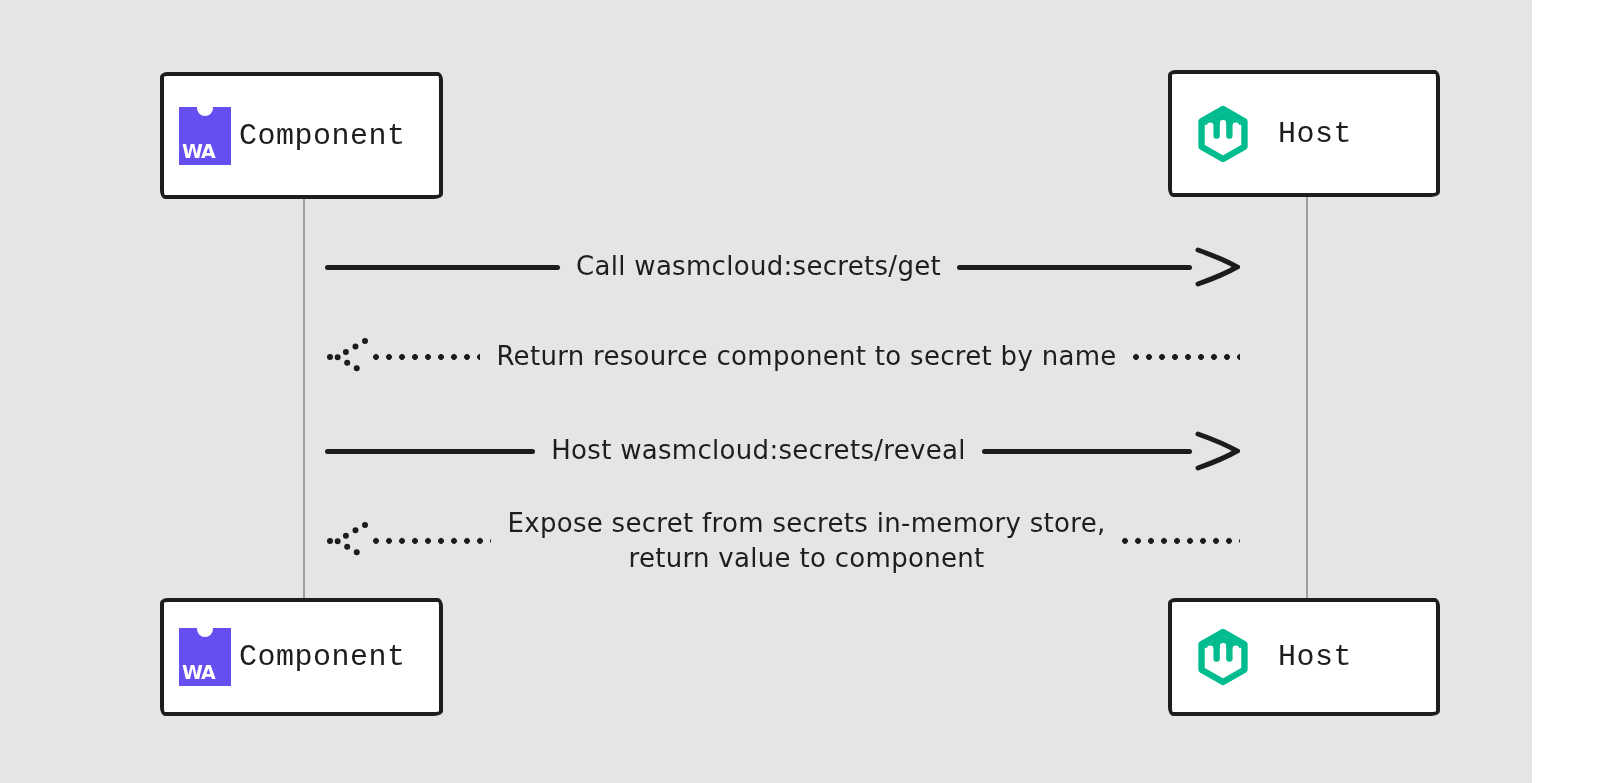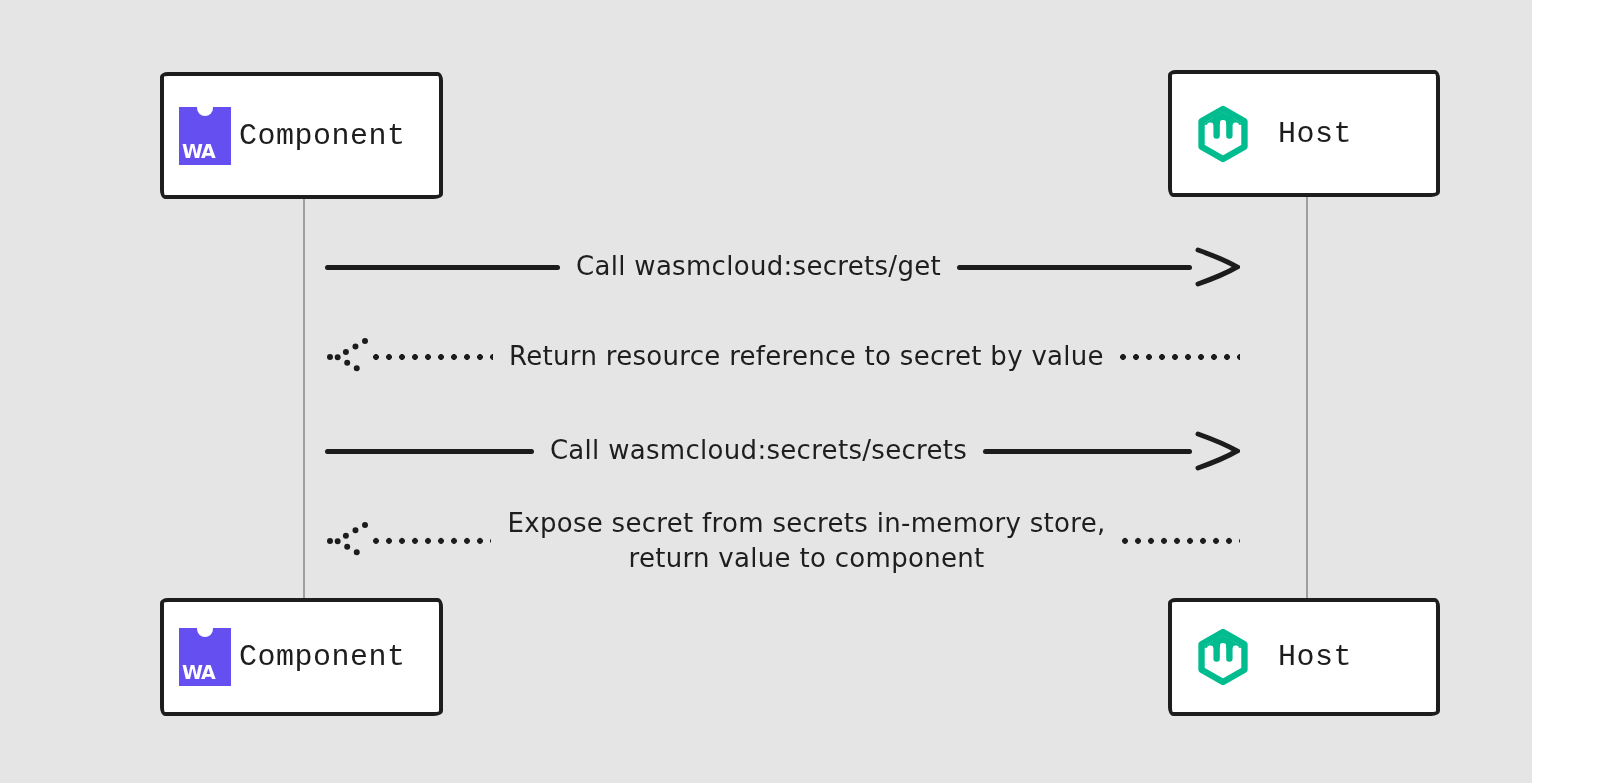--- a/index.html
+++ b/index.html
@@ -142,27 +142,27 @@
       <path d="M4 4 C 18 9, 31 14, 43 21 C 31 28, 18 33, 4 38" fill="none" stroke="#1c1c1c" stroke-width="5" stroke-linecap="round"></path>
     </svg>
   </div>
 
   <div class="message" style="top:357px;">
     <svg class="head head-left" width="44" height="40" viewBox="0 0 44 40">
       <circle cx="5" cy="20" r="3" fill="#1c1c1c"></circle>
       <path d="M40 4 L12 20 L40 36" fill="none" stroke="#1c1c1c" stroke-width="6" stroke-linecap="round" stroke-dasharray="0 11"></path>
     </svg>
     <div class="seg dotted"></div>
-    <div class="msg-label">Return resource reference to secret by value</div>
+    <div class="msg-label">Return resource component to secret by name</div>
     <div class="seg dotted"></div>
   </div>
 
   <div class="message" style="top:451px;">
     <div class="seg solid"></div>
-    <div class="msg-label">Call wasmcloud:secrets/secrets</div>
+    <div class="msg-label">Host wasmcloud:secrets/reveal</div>
     <div class="seg solid"></div>
     <svg class="head head-right" width="46" height="42" viewBox="0 0 46 42">
       <path d="M4 4 C 18 9, 31 14, 43 21 C 31 28, 18 33, 4 38" fill="none" stroke="#1c1c1c" stroke-width="5" stroke-linecap="round"></path>
     </svg>
   </div>
 
   <div class="message" style="top:541px;">
     <svg class="head head-left" width="44" height="40" viewBox="0 0 44 40">
       <circle cx="5" cy="20" r="3" fill="#1c1c1c"></circle>
       <path d="M40 4 L12 20 L40 36" fill="none" stroke="#1c1c1c" stroke-width="6" stroke-linecap="round" stroke-dasharray="0 11"></path>

